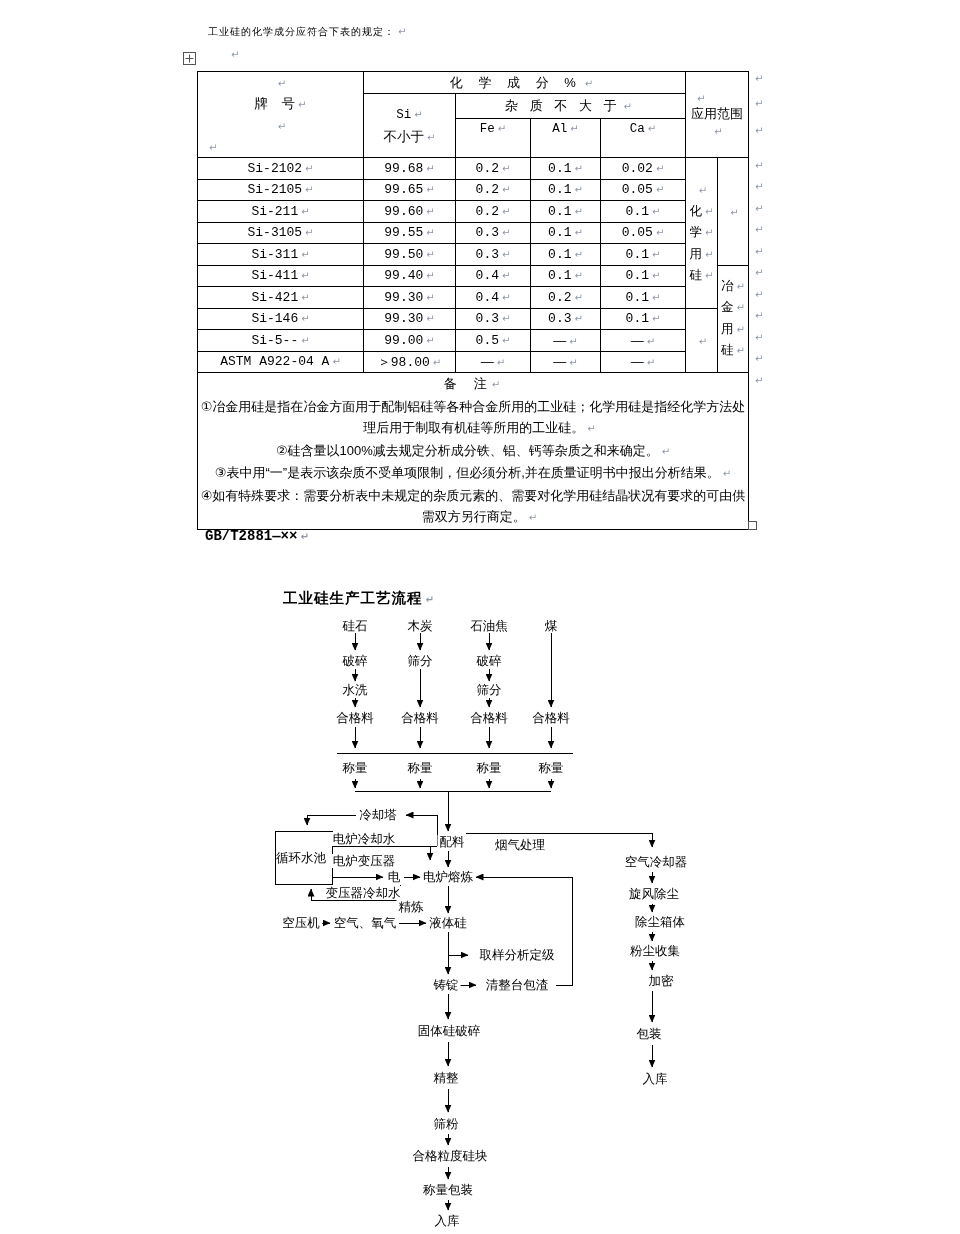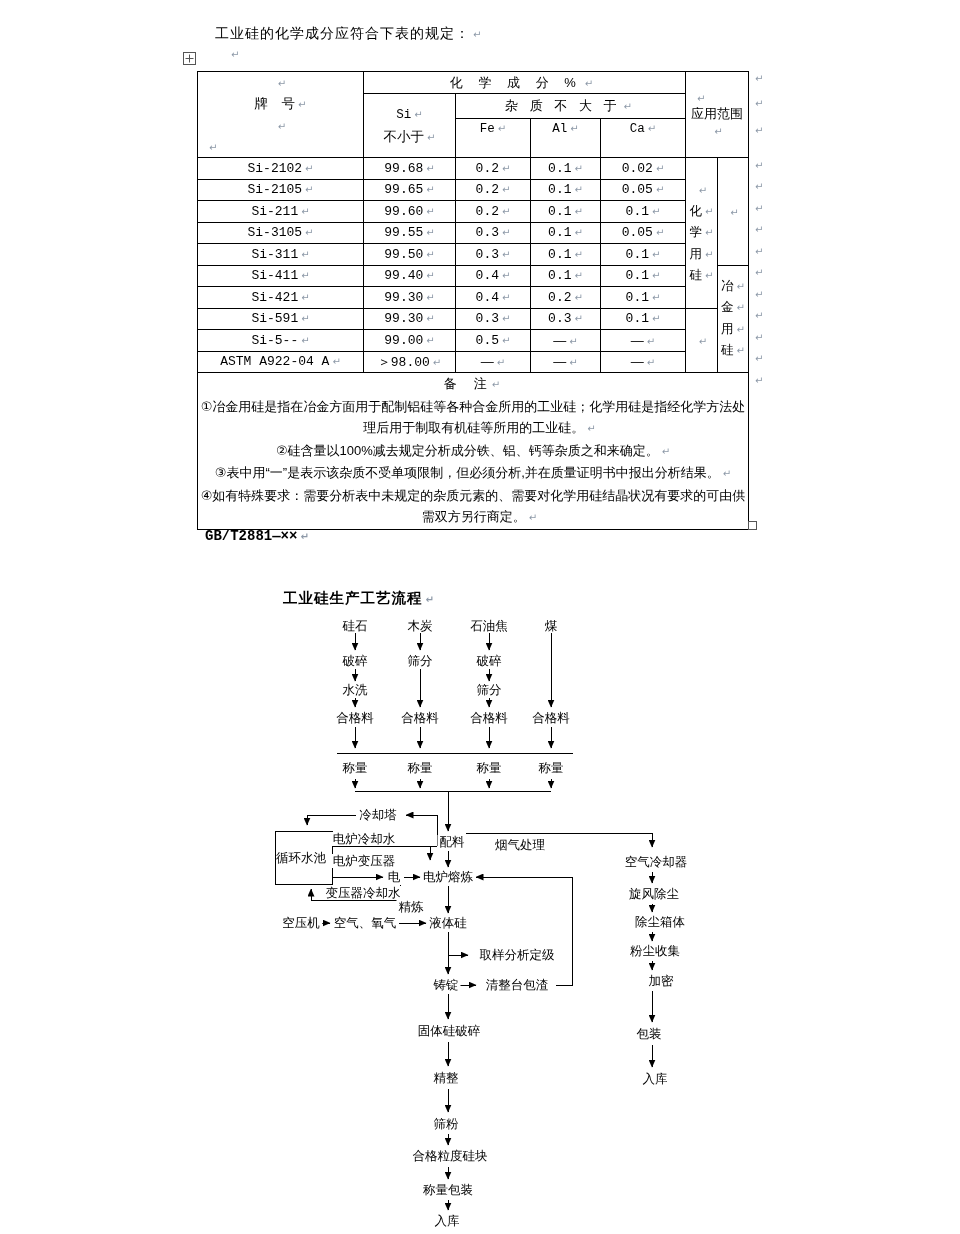--- a/index.html
+++ b/index.html
@@ -7,21 +7,21 @@
     width:960px;height:1234px;background:#fff;color:#000;
     font-family:"Liberation Sans","DejaVu Sans",sans-serif;
     position:relative;overflow:hidden;
   }
   .page{position:absolute;left:0;top:0;width:960px;height:1234px;background:#fff;}
 
   
   .pm::after{content:"↵";color:#8d99a8;font-size:10px;margin-left:3px;font-family:"DejaVu Sans",sans-serif;}
   .mk{position:absolute;font-size:10px;line-height:10px;}
 
-  .intro{position:absolute;left:215px;top:25px;font-size:14px;letter-spacing:1px;}
+  .intro{position:absolute;left:208px;top:25px;font-size:10px;letter-spacing:1px;}
 
   .anchor{position:absolute;left:183px;top:51px;}
   .resize-handle{position:absolute;left:748px;top:521px;width:7px;height:7px;border:1px solid #555;background:#fff;}
 
   
   table.si{position:absolute;left:197px;top:71px;width:551px;border-collapse:collapse;table-layout:fixed;}
   table.si td{border:1px solid #000;padding:0;text-align:center;vertical-align:middle;font-size:13px;}
   tr.h1{height:22px;} tr.h2{height:24px;} tr.h3{height:39px;} tr.d{height:21.5px;} tr.n{height:152px;}
   .mono{font-family:"Liberation Mono","DejaVu Sans Mono",monospace;}
   td.c-grade{vertical-align:top;}
@@ -165,21 +165,21 @@
       </td>
     </tr>
     <tr class="d">
       <td class="mono pm">Si-421</td>
       <td class="mono pm">99.30</td>
       <td class="mono pm">0.4</td>
       <td class="mono pm">0.2</td>
       <td class="mono pm">0.1</td>
     </tr>
     <tr class="d">
-      <td class="mono pm">Si-591</td>
+      <td class="mono pm">Si-146</td>
       <td class="mono pm">99.30</td>
       <td class="mono pm">0.3</td>
       <td class="mono pm">0.3</td>
       <td class="mono pm">0.1</td>
       <td class="vapp" rowspan="3">
         <div class="mkline pm"></div>
       </td>
     </tr>
     <tr class="d">
       <td class="mono pm">Si-5--</td>

